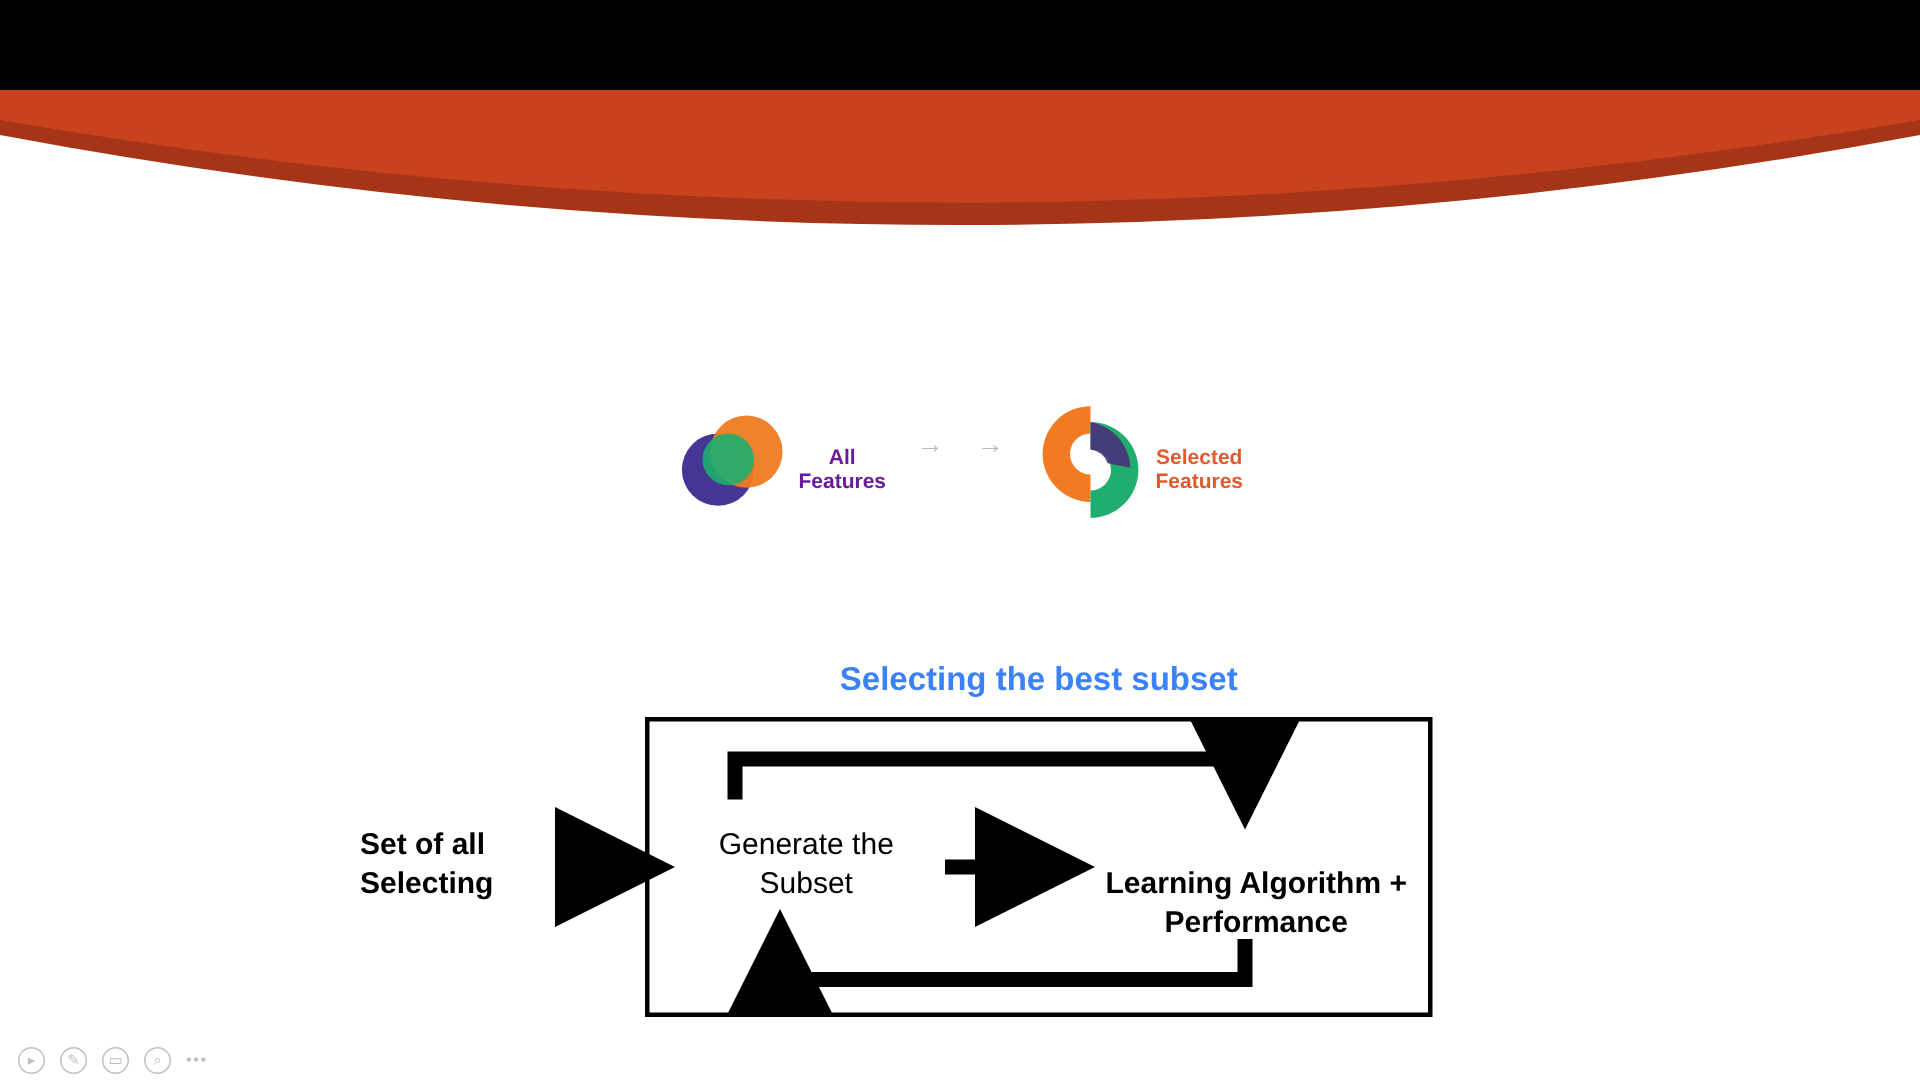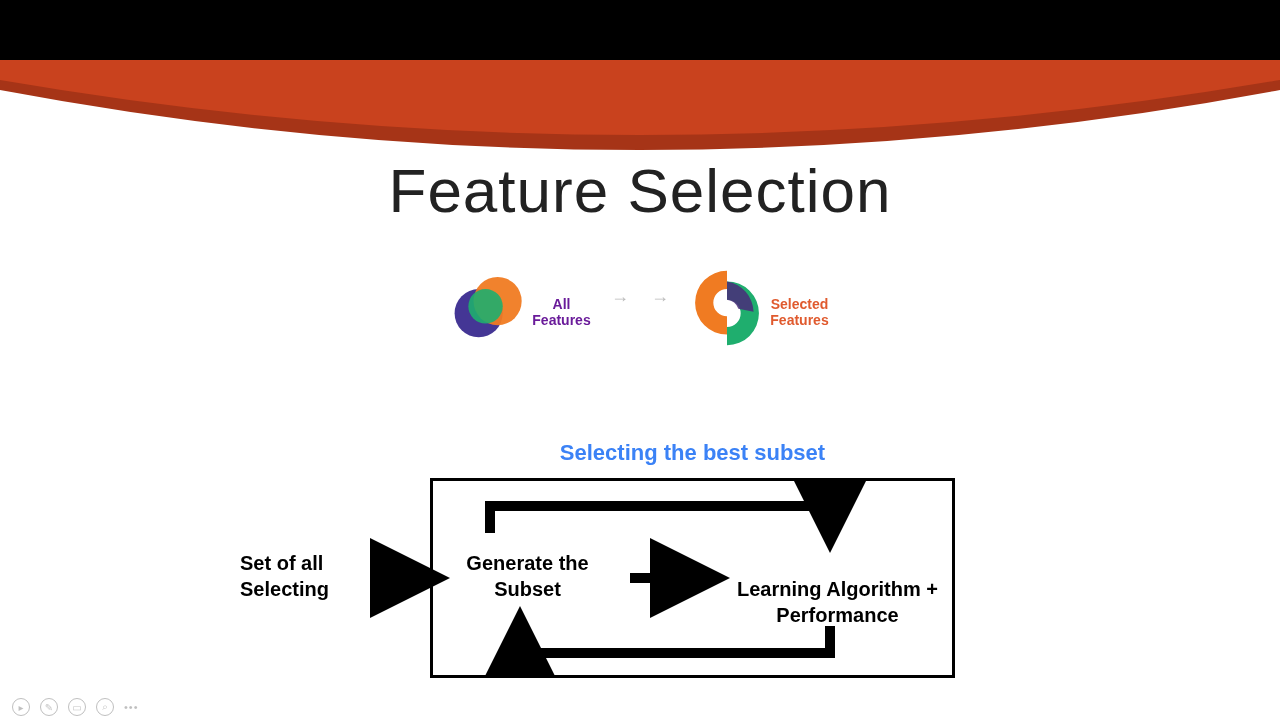--- a/index.html
+++ b/index.html
@@ -108,26 +108,26 @@
     left: 240px;
     top: 110px;
     width: 140px;
     font-size: 20px;
     font-weight: 700;
     color: #000;
     line-height: 1.3;
   }
   .gen-label {
     position: absolute;
-    left: 450px;
+    left: 460px;
     top: 110px;
     width: 155px;
     text-align: center;
     font-size: 20px;
-    font-weight: 700;
+    font-weight: 400;
     line-height: 1.3;
     color: #000;
   }
   .learn-label {
     position: absolute;
     left: 725px;
     top: 110px;
     width: 225px;
     text-align: center;
     font-size: 20px;
@@ -171,21 +171,20 @@
 
 <div class="slide">
 
   <div class="banner">
     <svg width="1280" height="120" viewBox="0 0 1280 120">
       <path d="M0,0 L1280,0 L1280,30 Q640,150 0,30 Z" fill="#a63417"></path>
       <path d="M0,0 L1280,0 L1280,20 Q640,130 0,20 Z" fill="#c9421e"></path>
     </svg>
   </div>
 
-  <div class="title">Feature Selection</div>
 
   <div class="icons-row">
     <div class="icon-col">
       <div class="icon-wrap">
         <svg width="86" height="86" viewBox="0 0 100 100">
           <circle cx="38" cy="56" r="28" fill="#3a2b8f" opacity="0.95"></circle>
           <circle cx="60" cy="42" r="28" fill="#f07b22" opacity="0.95"></circle>
           <circle cx="46" cy="48" r="20" fill="#1fae6e" opacity="0.9"></circle>
         </svg>
       </div>

